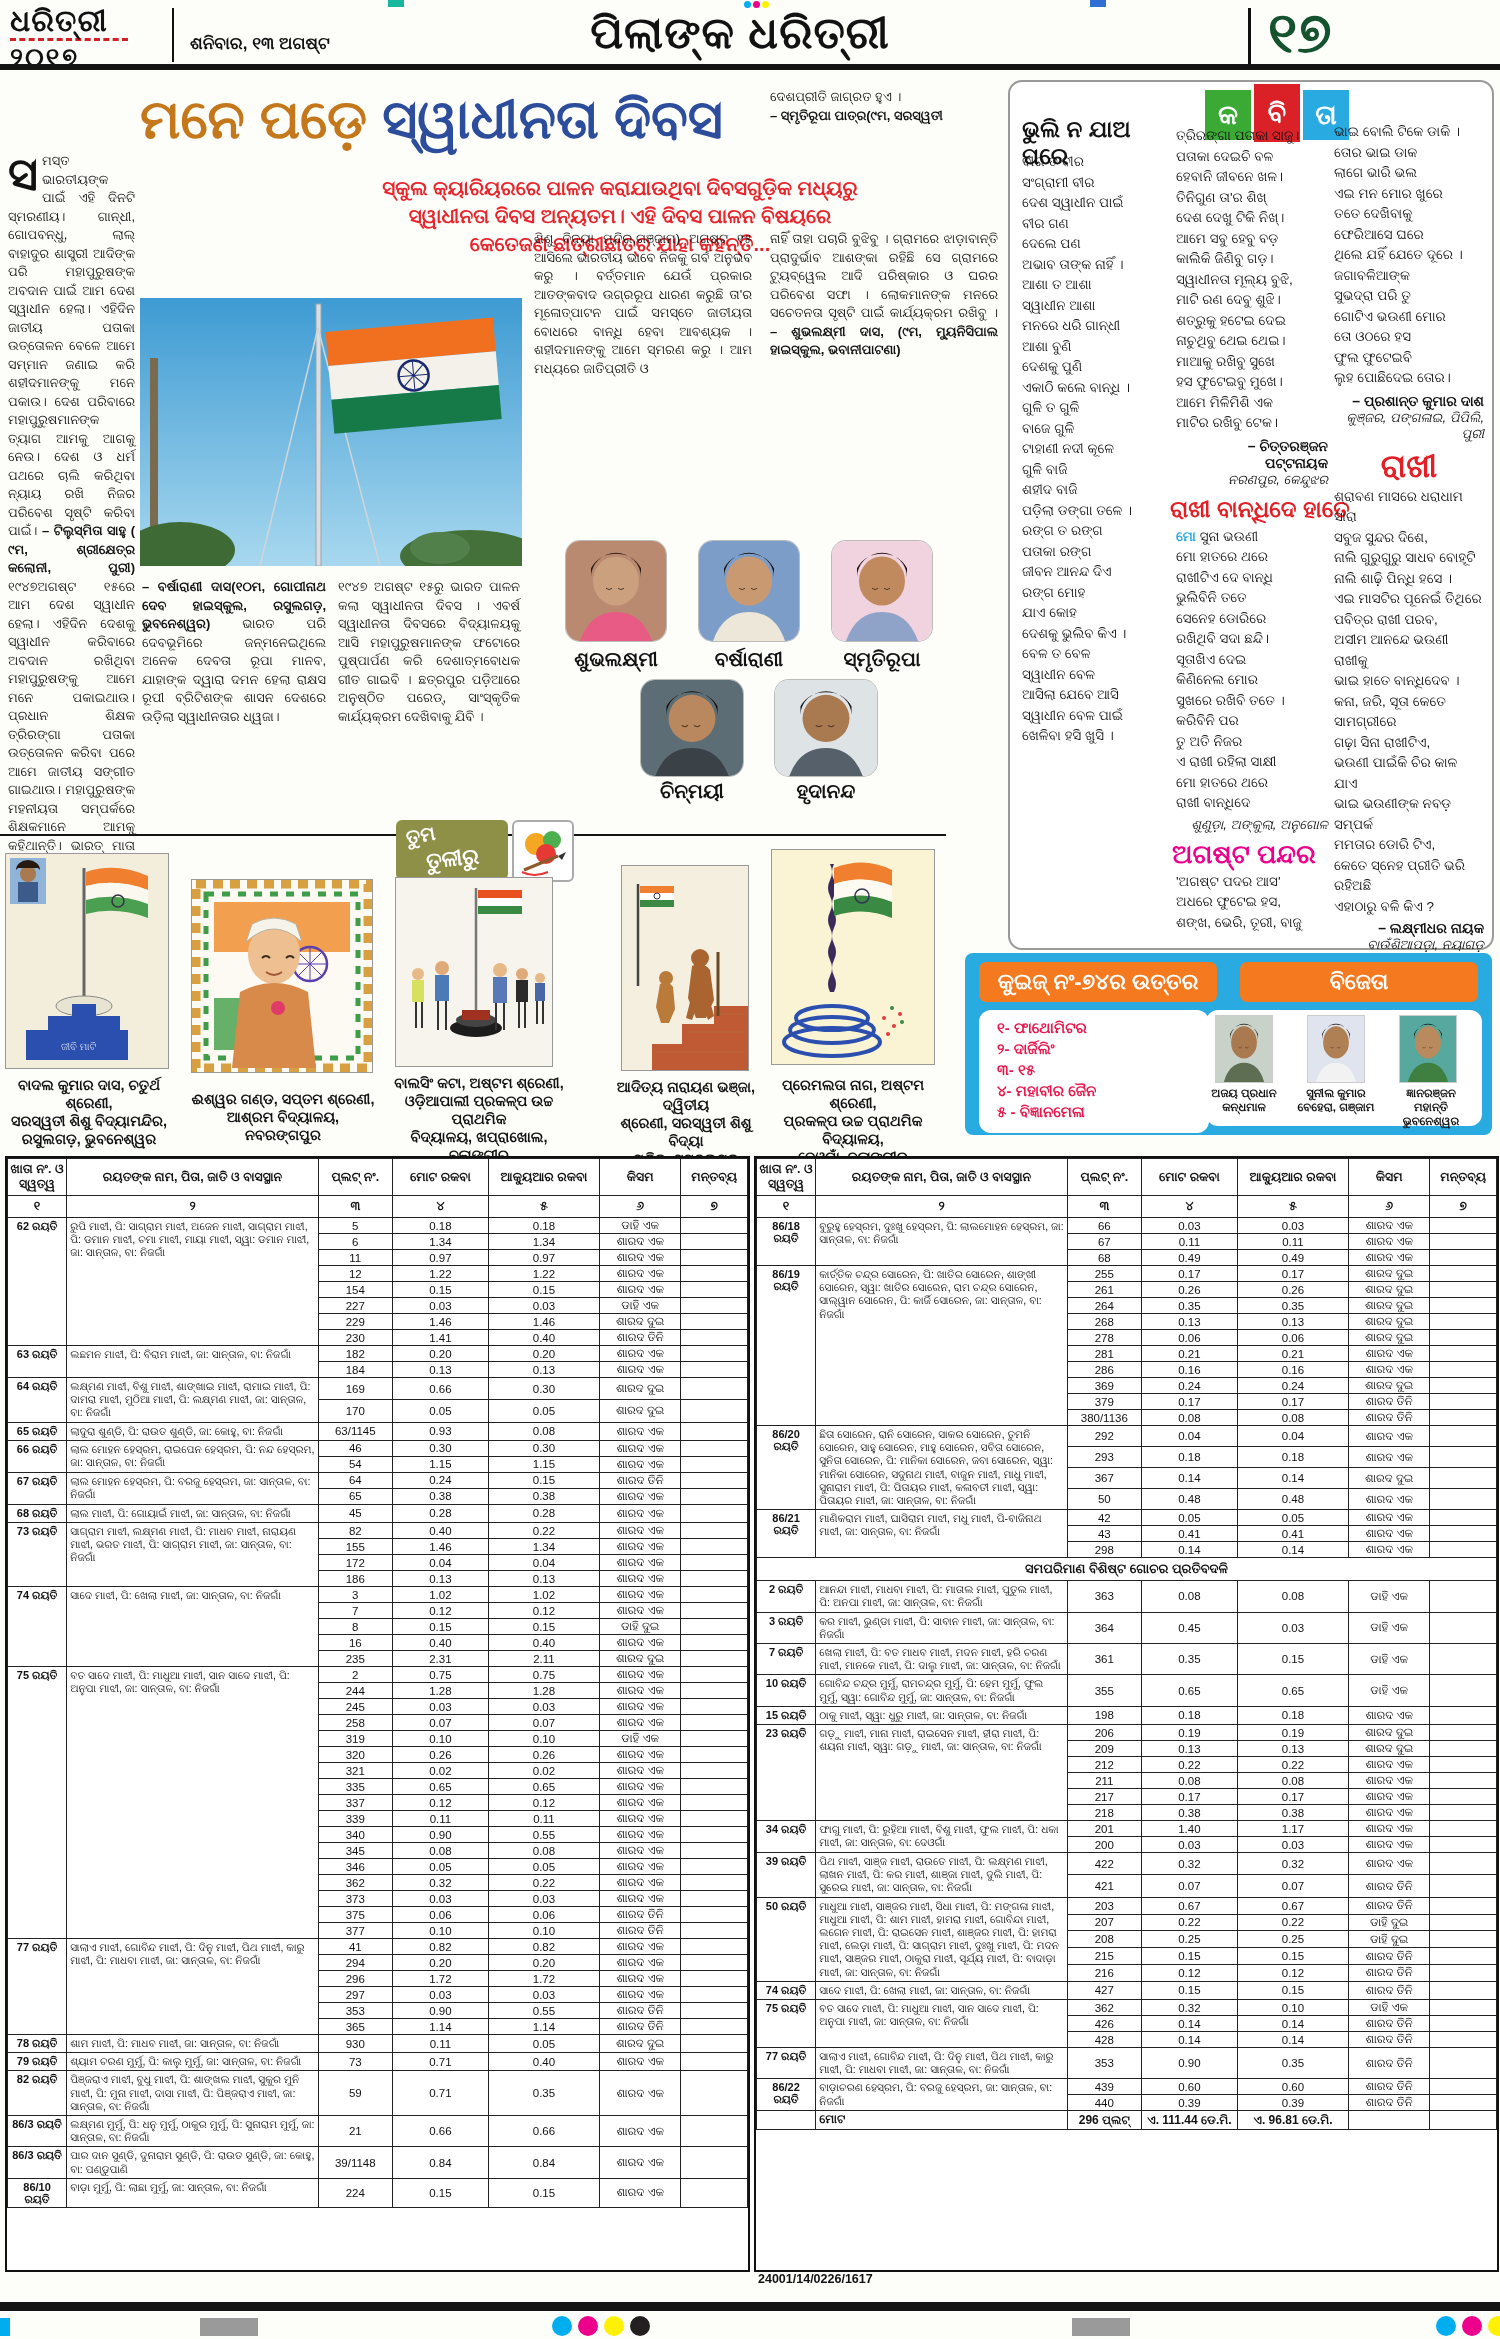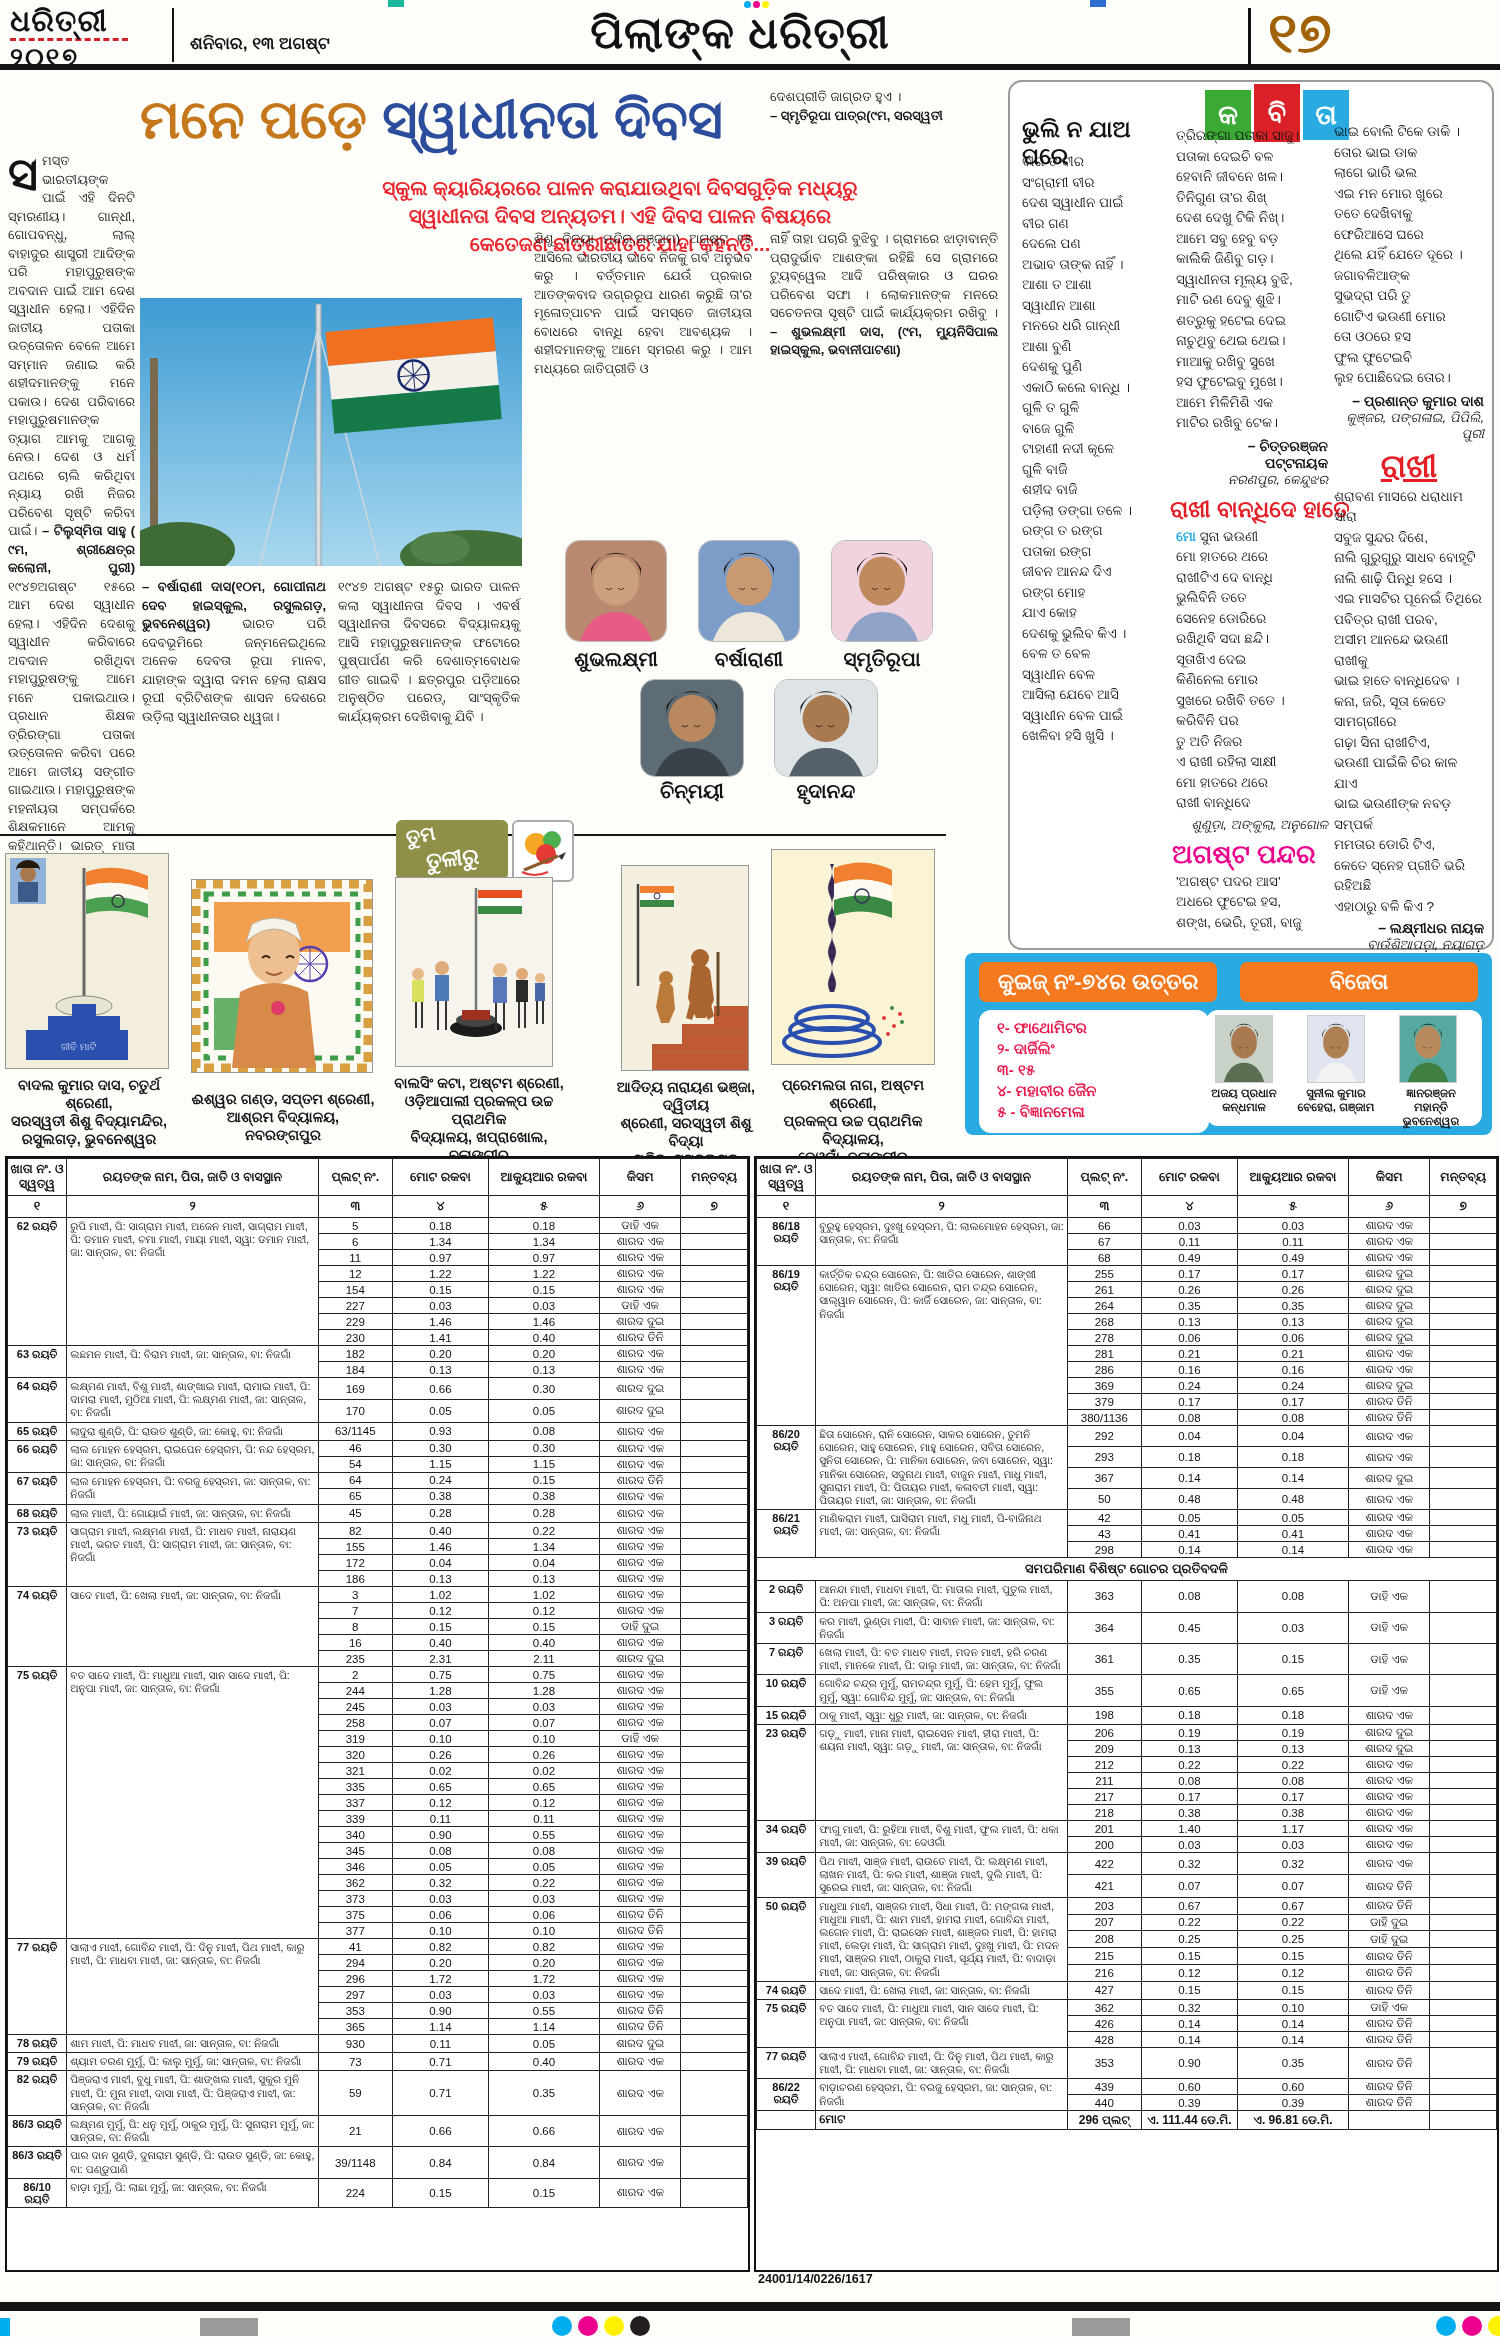--- a/index.html
+++ b/index.html
@@ -8,21 +8,21 @@
   .abs{position:absolute;}
   .j{text-align:justify;}
   .pre{white-space:pre-line;}
 
   
   .logo-title{font-size:30px;font-weight:800;letter-spacing:1px;line-height:30px;}
   .logo-underline{border-bottom:3px dashed #d31f26;width:118px;margin:2px 0 1px 0;}
   .logo-year{font-size:26px;font-weight:700;letter-spacing:2px;}
   .mast-date{font-size:17px;font-weight:700;}
   .mast-title{font-size:44px;font-weight:800;text-align:center;letter-spacing:1px;}
-  .pagenum{font-size:56px;font-weight:800;color:#a16207;}
+  .pagenum{font-size:56px;font-weight:800;color:#14532d;}
   .vrule{background:#111;}
   .hbar{background:#141414;}
 
   
   .headline{font-size:54px;font-weight:800;white-space:nowrap;}
   .hl-orange{color:#c4771b;}
   .hl-blue{color:#2c4c9c;}
   .intro{color:#e8252c;font-size:20px;line-height:28px;font-weight:700;text-align:center;}
   .bodytxt{font-size:13px;line-height:18.5px;}
   .by{font-weight:700;}
@@ -287,21 +287,21 @@
 ଫେରିଆସେ ଘରେ
 ଥିଲେ ଯହିଁ ଯେତେ ଦୂରେ ।
 ଜଗାବଳିଆଙ୍କ
 ସୁଭଦ୍ରା ପରି ତୁ
 ଗୋଟିଏ ଭଉଣୀ ମୋର
 ତୋ ଓଠରେ ହସ
 ଫୁଲ ଫୁଟେଇବି
 ଲୁହ ପୋଛିଦେଇ ତୋର।</div>
     <div class="pauthor" style="margin-top:4px;">– ପ୍ରଶାନ୍ତ କୁମାର ଦାଶ</div>
     <div class="pplace">କୁଞ୍ଜର, ପଙ୍ଗଳାଇ, ପିପିଲି, ପୁରୀ</div>
-    <div class="ph-big" style="margin:6px 0 2px 0;text-decoration:underline;">ରାଖୀ</div>
+    <div class="ph-big" style="margin:6px 0 2px 0;">ରାଖୀ</div>
     <div class="pcol pre">ଶ୍ରାବଣ ମାସରେ ଧରାଧାମ ସାରା
 ସବୁଜ ସୁନ୍ଦର ଦିଶେ,
 ନାଲି ଗୁରୁଗୁରୁ ସାଧବ ବୋହୂଟି
 ନାଲି ଶାଢ଼ି ପିନ୍ଧି ହସେ ।
 ଏଇ ମାସଟିର ପୂନେଇଁ ତିଥିରେ
 ପବିତ୍ର ରାଖୀ ପରବ,
 ଅସୀମ ଆନନ୍ଦେ ଭଉଣୀ ରାଖୀକୁ
 ଭାଇ ହାତେ ବାନ୍ଧିଦେବ ।
 କନା, ଜରି, ସୂତା କେତେ ସାମଗ୍ରୀରେ
 ଗଢ଼ା ସିନା ରାଖୀଟିଏ,

